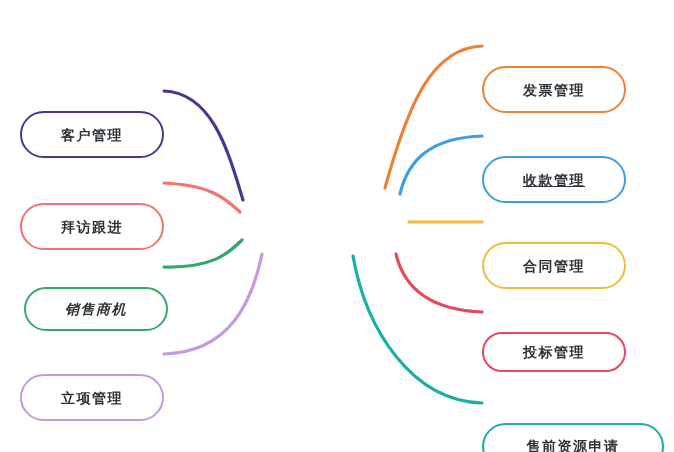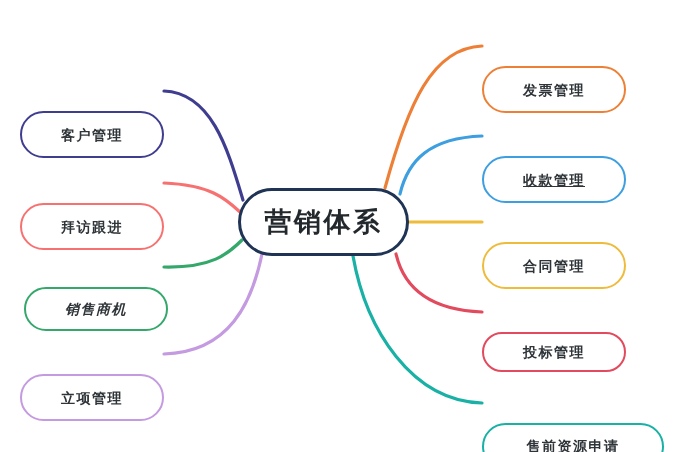--- a/index.html
+++ b/index.html
@@ -104,17 +104,14 @@
         <span class="node-label">合同管理</span>
       </div>
       <div class="node leaf" style="left: 482px; top: 289px; width: 144px; height: 40px; border-color: rgb(226, 74, 94);">
         <span class="node-label">投标管理</span>
       </div>
       <div class="node leaf" style="left: 482px; top: 380px; width: 182px; height: 47px; border-color: rgb(25, 176, 165); font-family: Liberation Serif, serif;">
         <span class="node-label">售前资源申请</span>
       </div>
     </div>
 
-  <div class="node root" id="root-node" style="left: 238px; top: 188px; width: 171px; height: 68px; border-color: rgb(31, 51, 84); color: rgb(35, 40, 45);">
-    <span class="node-label">营销体系</span>
-  </div>
 
 </div>
 
 </body></html>

